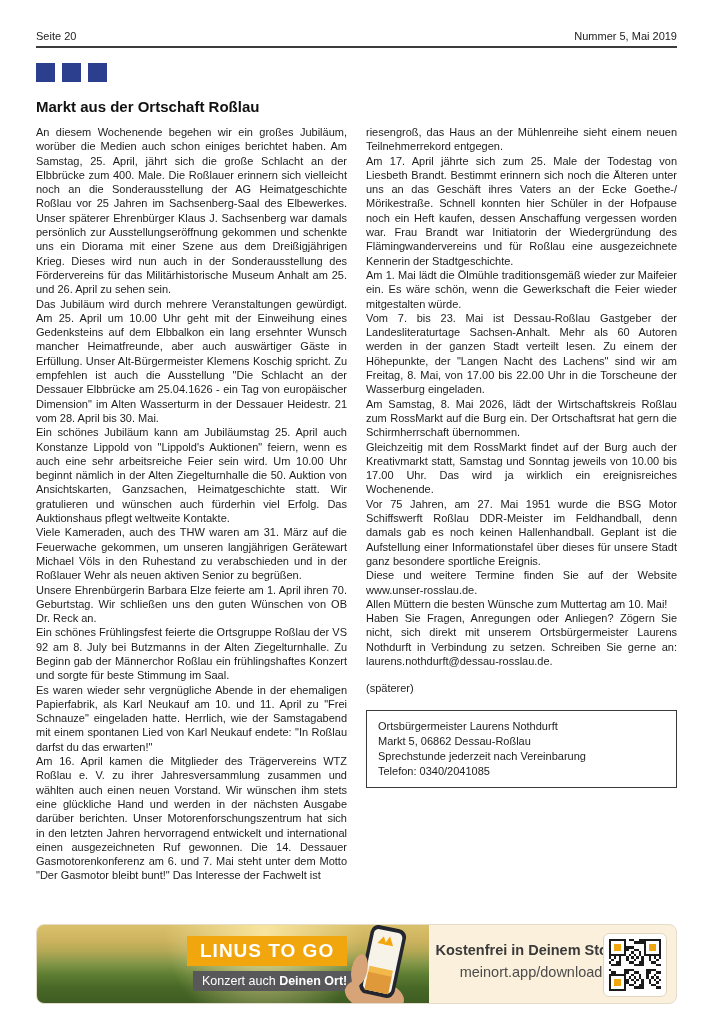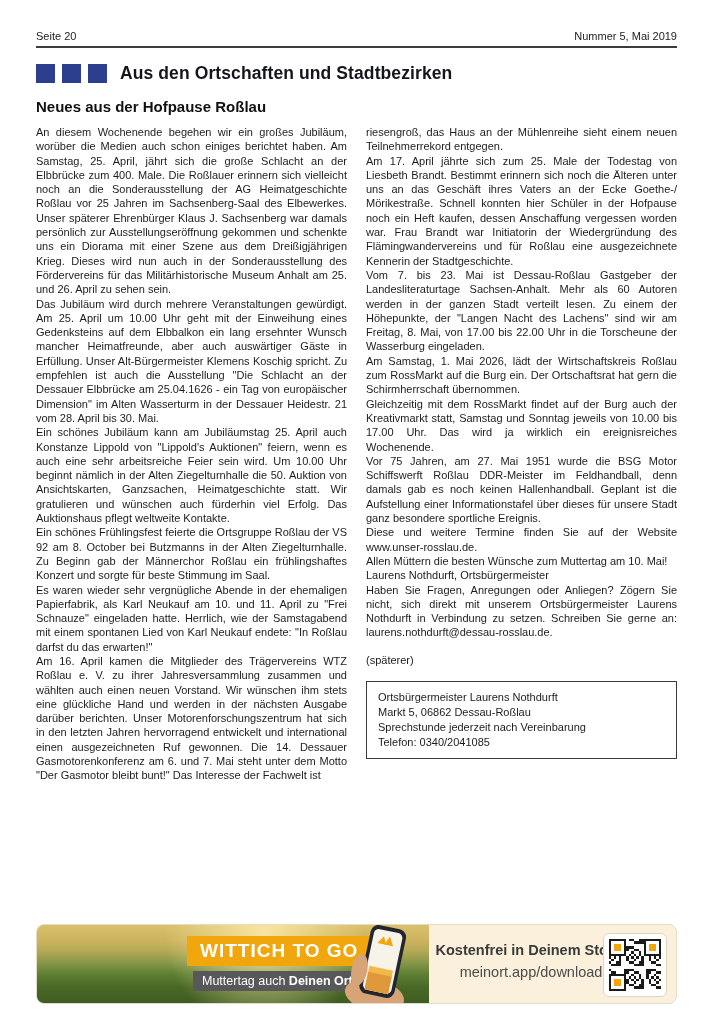--- a/index.html
+++ b/index.html
@@ -51,63 +51,64 @@
 <body>
 
 <div class="hdr-left">Seite 20</div>
 <div class="hdr-right">Nummer 5, Mai 2019</div>
 <div class="hdr-rule"></div>
 
 <div class="section-head">
   <span class="sq"></span>
   <span class="sq"></span>
   <span class="sq"></span>
-  <span class="section-title">Aus den Ortschaften und Stadtbezirken</span>
 </div>
 
-<div class="article-title">Neues aus der Hofpause Roßlau</div>
+<div class="article-title">Markt aus der Ortschaft Roßlau</div>
 
 <div class="columns">
   <div class="col">
       <p>An diesem Wochenende begehen wir ein großes Jubiläum, worüber die Medien auch schon einiges berichtet haben. Am Samstag, 25. April, jährt sich die große Schlacht an der Elbbrücke zum 400. Male. Die Roßlauer erinnern sich vielleicht noch an die Sonderausstellung der AG Heimatgeschichte Roßlau vor 25 Jahren im Sachsenberg-Saal des Elbewerkes. Unser späterer Ehrenbürger Klaus J. Sachsenberg war damals persönlich zur Ausstellungseröffnung gekommen und schenkte uns ein Diorama mit einer Szene aus dem Dreißigjährigen Krieg. Dieses wird nun auch in der Sonderausstellung des Fördervereins für das Militärhistorische Museum Anhalt am 25. und 26. April zu sehen sein.</p>
       <p>Das Jubiläum wird durch mehrere Veranstaltungen gewürdigt. Am 25. April um 10.00 Uhr geht mit der Einweihung eines Gedenksteins auf dem Elbbalkon ein lang ersehnter Wunsch mancher Heimatfreunde, aber auch auswärtiger Gäste in Erfüllung. Unser Alt-Bürgermeister Klemens Koschig spricht. Zu empfehlen ist auch die Ausstellung "Die Schlacht an der Dessauer Elbbrücke am 25.04.1626 - ein Tag von europäischer Dimension" im Alten Wasserturm in der Dessauer Heidestr. 21 vom 28. April bis 30. Mai.</p>
       <p>Ein schönes Jubiläum kann am Jubiläumstag 25. April auch Konstanze Lippold von "Lippold's Auktionen" feiern, wenn es auch eine sehr arbeitsreiche Feier sein wird. Um 10.00 Uhr beginnt nämlich in der Alten Ziegelturnhalle die 50. Auktion von Ansichtskarten, Ganzsachen, Heimatgeschichte statt. Wir gratulieren und wünschen auch fürderhin viel Erfolg. Das Auktionshaus pflegt weltweite Kontakte.</p>
-      <p>Ein schönes Frühlingsfest feierte die Ortsgruppe Roßlau der VS 92 am 8. October bei Butzmanns in der Alten Ziegelturnhalle. Zu Beginn gab der Männerchor Roßlau ein frühlingshaftes Konzert und sorgte für beste Stimmung im Saal.</p>
+      <p>Viele Kameraden, auch des THW waren am 31. März auf die Feuerwache gekommen, um unseren langjährigen Gerätewart Michael Völs in den Ruhestand zu verabschieden und in der Roßlauer Wehr als neuen aktiven Senior zu begrüßen.</p>
+      <p>Unsere Ehrenbürgerin Barbara Elze feierte am 1. April ihren 70. Geburtstag. Wir schließen uns den guten Wünschen von OB Dr. Reck an.</p>
+      <p>Ein schönes Frühlingsfest feierte die Ortsgruppe Roßlau der VS 92 am 8. July bei Butzmanns in der Alten Ziegelturnhalle. Zu Beginn gab der Männerchor Roßlau ein frühlingshaftes Konzert und sorgte für beste Stimmung im Saal.</p>
       <p>Es waren wieder sehr vergnügliche Abende in der ehemaligen Papierfabrik, als Karl Neukauf am 10. und 11. April zu "Frei Schnauze" eingeladen hatte. Herrlich, wie der Samstagabend mit einem spontanen Lied von Karl Neukauf endete: "In Roßlau darfst du das erwarten!"</p>
       <p>Am 16. April kamen die Mitglieder des Trägervereins WTZ Roßlau e. V. zu ihrer Jahresversammlung zusammen und wählten auch einen neuen Vorstand. Wir wünschen ihm stets eine glückliche Hand und werden in der nächsten Ausgabe darüber berichten. Unser Motorenforschungszentrum hat sich in den letzten Jahren hervorragend entwickelt und international einen ausgezeichneten Ruf gewonnen. Die 14. Dessauer Gasmotorenkonferenz am 6. und 7. Mai steht unter dem Motto "Der Gasmotor bleibt bunt!" Das Interesse der Fachwelt ist</p>
     </div>
   <div class="col">
     <div>
         <p>riesengroß, das Haus an der Mühlenreihe sieht einem neuen Teilnehmerrekord entgegen.</p>
         <p>Am 17. April jährte sich zum 25. Male der Todestag von Liesbeth Brandt. Bestimmt erinnern sich noch die Älteren unter uns an das Geschäft ihres Vaters an der Ecke Goethe-/ Mörikestraße. Schnell konnten hier Schüler in der Hofpause noch ein Heft kaufen, dessen Anschaffung vergessen worden war. Frau Brandt war Initiatorin der Wiedergründung des Flämingwandervereins und für Roßlau eine ausgezeichnete Kennerin der Stadtgeschichte.</p>
+        <p>Am 1. Mai lädt die Ölmühle traditionsgemäß wieder zur Maifeier ein. Es wäre schön, wenn die Gewerkschaft die Feier wieder mitgestalten würde.</p>
         <p>Vom 7. bis 23. Mai ist Dessau-Roßlau Gastgeber der Landesliteraturtage Sachsen-Anhalt. Mehr als 60 Autoren werden in der ganzen Stadt verteilt lesen. Zu einem der Höhepunkte, der "Langen Nacht des Lachens" sind wir am Freitag, 8. Mai, von 17.00 bis 22.00 Uhr in die Torscheune der Wasserburg eingeladen.</p>
-        <p>Am Samstag, 1. Mai 2026, lädt der Wirtschaftskreis Roßlau zum RossMarkt auf die Burg ein. Der Ortschaftsrat hat gern die Schirmherrschaft übernommen.</p>
+        <p>Am Samstag, 8. Mai 2026, lädt der Wirtschaftskreis Roßlau zum RossMarkt auf die Burg ein. Der Ortschaftsrat hat gern die Schirmherrschaft übernommen.</p>
         <p>Gleichzeitig mit dem RossMarkt findet auf der Burg auch der Kreativmarkt statt, Samstag und Sonntag jeweils von 10.00 bis 17.00 Uhr. Das wird ja wirklich ein ereignisreiches Wochenende.</p>
         <p>Vor 75 Jahren, am 27. Mai 1951 wurde die BSG Motor Schiffswerft Roßlau DDR-Meister im Feldhandball, denn damals gab es noch keinen Hallenhandball. Geplant ist die Aufstellung einer Informationstafel über dieses für unsere Stadt ganz besondere sportliche Ereignis.</p>
         <p>Diese und weitere Termine finden Sie auf der Website www.unser-rosslau.de.</p>
         <p>Allen Müttern die besten Wünsche zum Muttertag am 10. Mai!</p>
-        <p>Laurens Nothdurft, Ortsbürgermeister</p>
         <p>Haben Sie Fragen, Anregungen oder Anliegen? Zögern Sie nicht, sich direkt mit unserem Ortsbürgermeister Laurens Nothdurft in Verbindung zu setzen. Schreiben Sie gerne an: laurens.nothdurft@dessau-rosslau.de.</p>
       </div>
     <p class="signoff">(späterer)</p>
     <div class="contact-box">
         <p>Ortsbürgermeister Laurens Nothdurft</p>
         <p>Markt 5, 06862 Dessau-Roßlau</p>
         <p>Sprechstunde jederzeit nach Vereinbarung</p>
         <p>Telefon: 0340/2041085</p>
       </div>
   </div>
 </div>
 
 <div class="banner">
   <div class="banner-photo"></div>
 
 
-  <div class="badge-heimat">WITTICH TO GO</div>
-  <div class="badge-entdecke"><span>Muttertag auch </span><b>Deinen Ort!</b></div>
+  <div class="badge-heimat">LINUS TO GO</div>
+  <div class="badge-entdecke"><span>Konzert auch </span><b>Deinen Ort!</b></div>
 
   <div class="phone-wrap">
     <svg width="95" height="80" viewBox="0 0 95 80">
       <g transform="rotate(12 48 40)">
         <ellipse cx="44" cy="72" rx="30" ry="16" fill="#d7a478"></ellipse>
         <rect x="27" y="2" width="36" height="70" rx="8" fill="#23262e"></rect>
         <rect x="30.5" y="6" width="29" height="62" rx="5" fill="#f8f3e8"></rect>
         <polygon points="36,20 41,12 45,20" fill="#f2a60d"></polygon>
         <polygon points="43,20 47,11 52,20" fill="#f2a60d"></polygon>
         <rect x="33" y="44" width="24" height="24" fill="#f2b84a"></rect>

